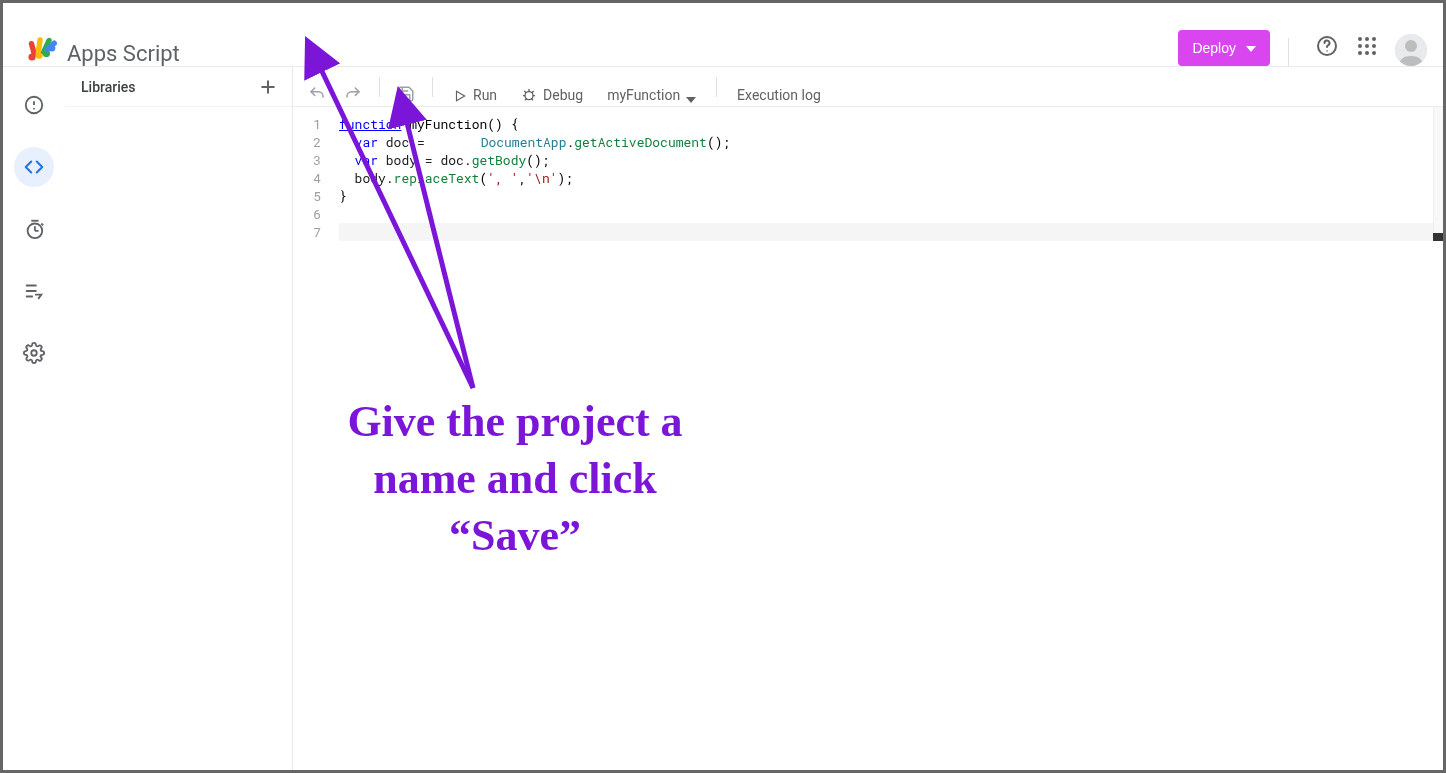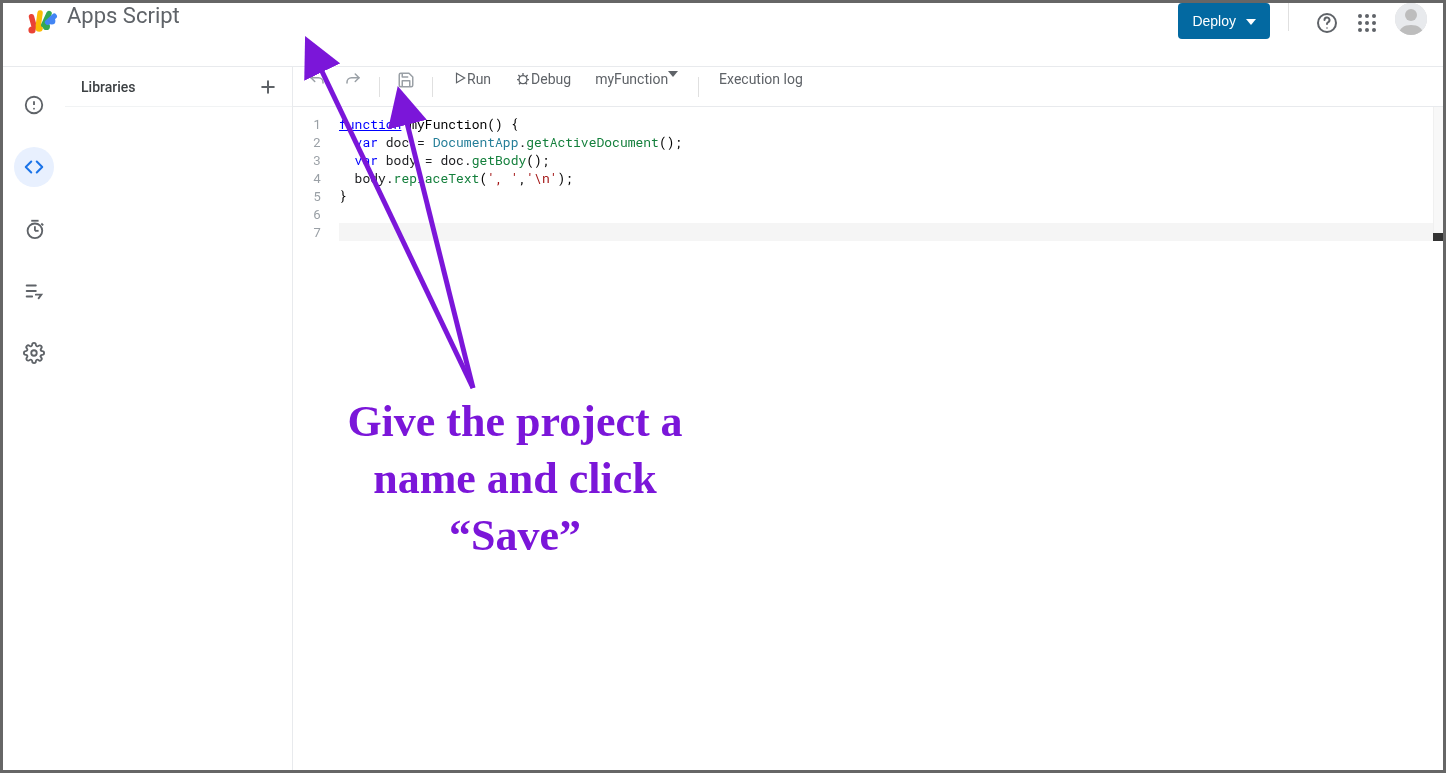--- a/index.html
+++ b/index.html
@@ -10,30 +10,30 @@
     background: #fff;
     border: 3px solid #666;
     position: relative;
     overflow: hidden;
     color: #202124;
   }
   
   .header {
     height: 64px;
     display: flex;
-    align-items: flex-start;
+    align-items: flex-end;
     padding: 0 16px 0 20px;
     border-bottom: 1px solid #e8eaed;
   }
   .logo { width: 36px; height: 36px; margin-right: 8px; }
   .app-name { font-size: 22px; color: #5f6368; margin-right: 24px; }
   .project-title { font-size: 22px; color: #3c4043; }
   .header-spacer { flex: 1; }
   .deploy-btn {
-    background: #0369a1;
+    background: #d946ef;
     color: #fff;
     border: none;
     border-radius: 4px;
     padding: 0 14px;
     height: 36px;
     font-size: 14px;
     display: flex;
     align-items: center;
     cursor: pointer;
     gap: 10px;
@@ -103,21 +103,21 @@
     height: 40px;
     display: flex;
     align-items: center;
     padding: 0 8px;
     gap: 4px;
     border-bottom: 1px solid #e8eaed;
     color: #5f6368;
     font-size: 14px;
   }
   .tb-btn {
-    height: 32px; padding: 0 10px; display:flex; align-items:flex-start; gap:0;
+    height: 32px; padding: 0 10px; display:flex; align-items:flex-end; gap:6px;
     border-radius: 4px; cursor:pointer; color: #5f6368;
   }
   .tb-icon-only { width: 32px; justify-content:center; padding:0; }
   .tb-sep { width: 1px; height: 20px; background: #e0e0e0; margin: 0 6px; }
 
   .code-container { flex: 1; display:flex; position: relative; background: #fff; }
   .gutter {
     width: 46px; padding-top: 8px;
     text-align: right;
     color: #9aa0a6; font-family: 'Roboto Mono', Menlo, monospace; font-size: 13px;
@@ -125,21 +125,21 @@
   }
   .gutter div { padding-right: 18px; height: 18px; line-height: 18px; }
   .code {
     flex:1; padding-top: 8px;
     font-family: 'Roboto Mono', Menlo, monospace; font-size: 13px;
     line-height: 18px;
   }
   .code .line { height: 18px; white-space: pre; }
   .tok-kw { color: #0000ff; text-decoration: underline; }
   .tok-fn { color: #000000; }
-  .tok-type { color: #267f99; }
+  .tok-type { color: #267f99; margin-left: 48px; }
   .tok-method { color: #15803d; }
   .tok-str { color: #a31515; }
   .tok-punc { color: #000; }
   .tok-var { color: #0000ff; }
   .code .cursor-line { background: #f5f5f5; }
   .minimap {
     position:absolute; right:0; top:0; width:10px; height: 130px;
     border-left: 1px solid #f0f0f0;
     background: #f8f8f8;
   }

